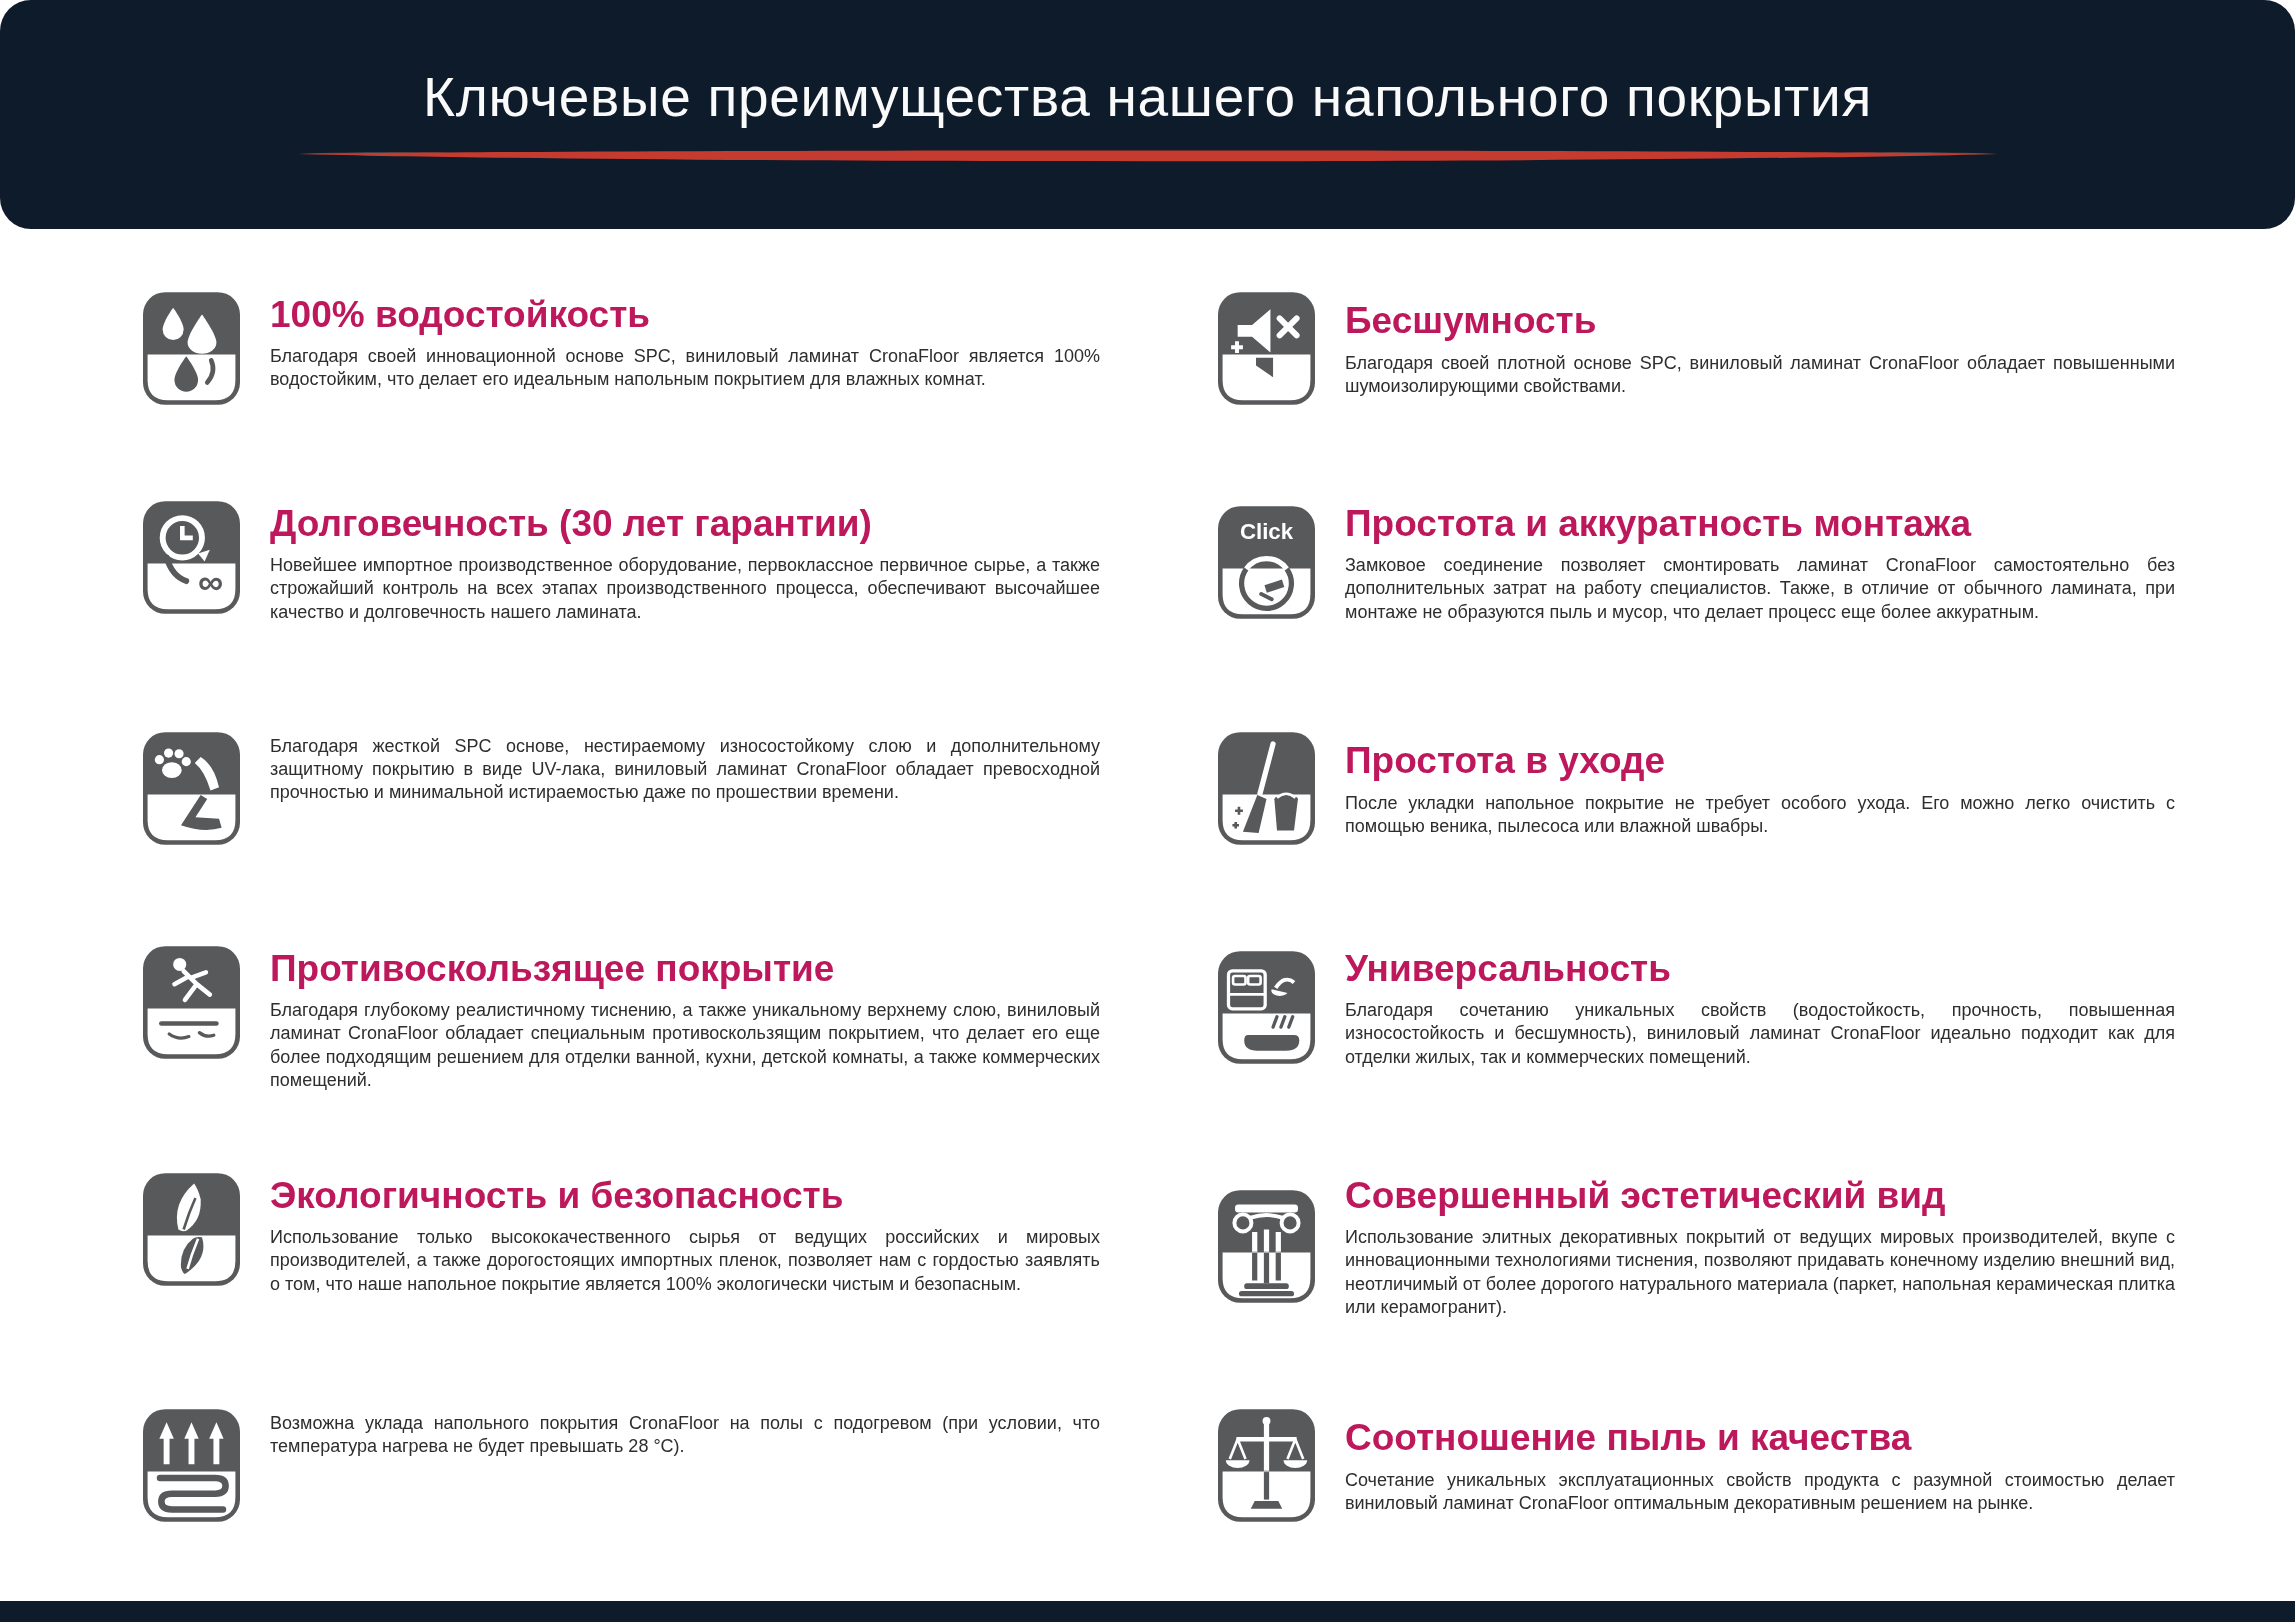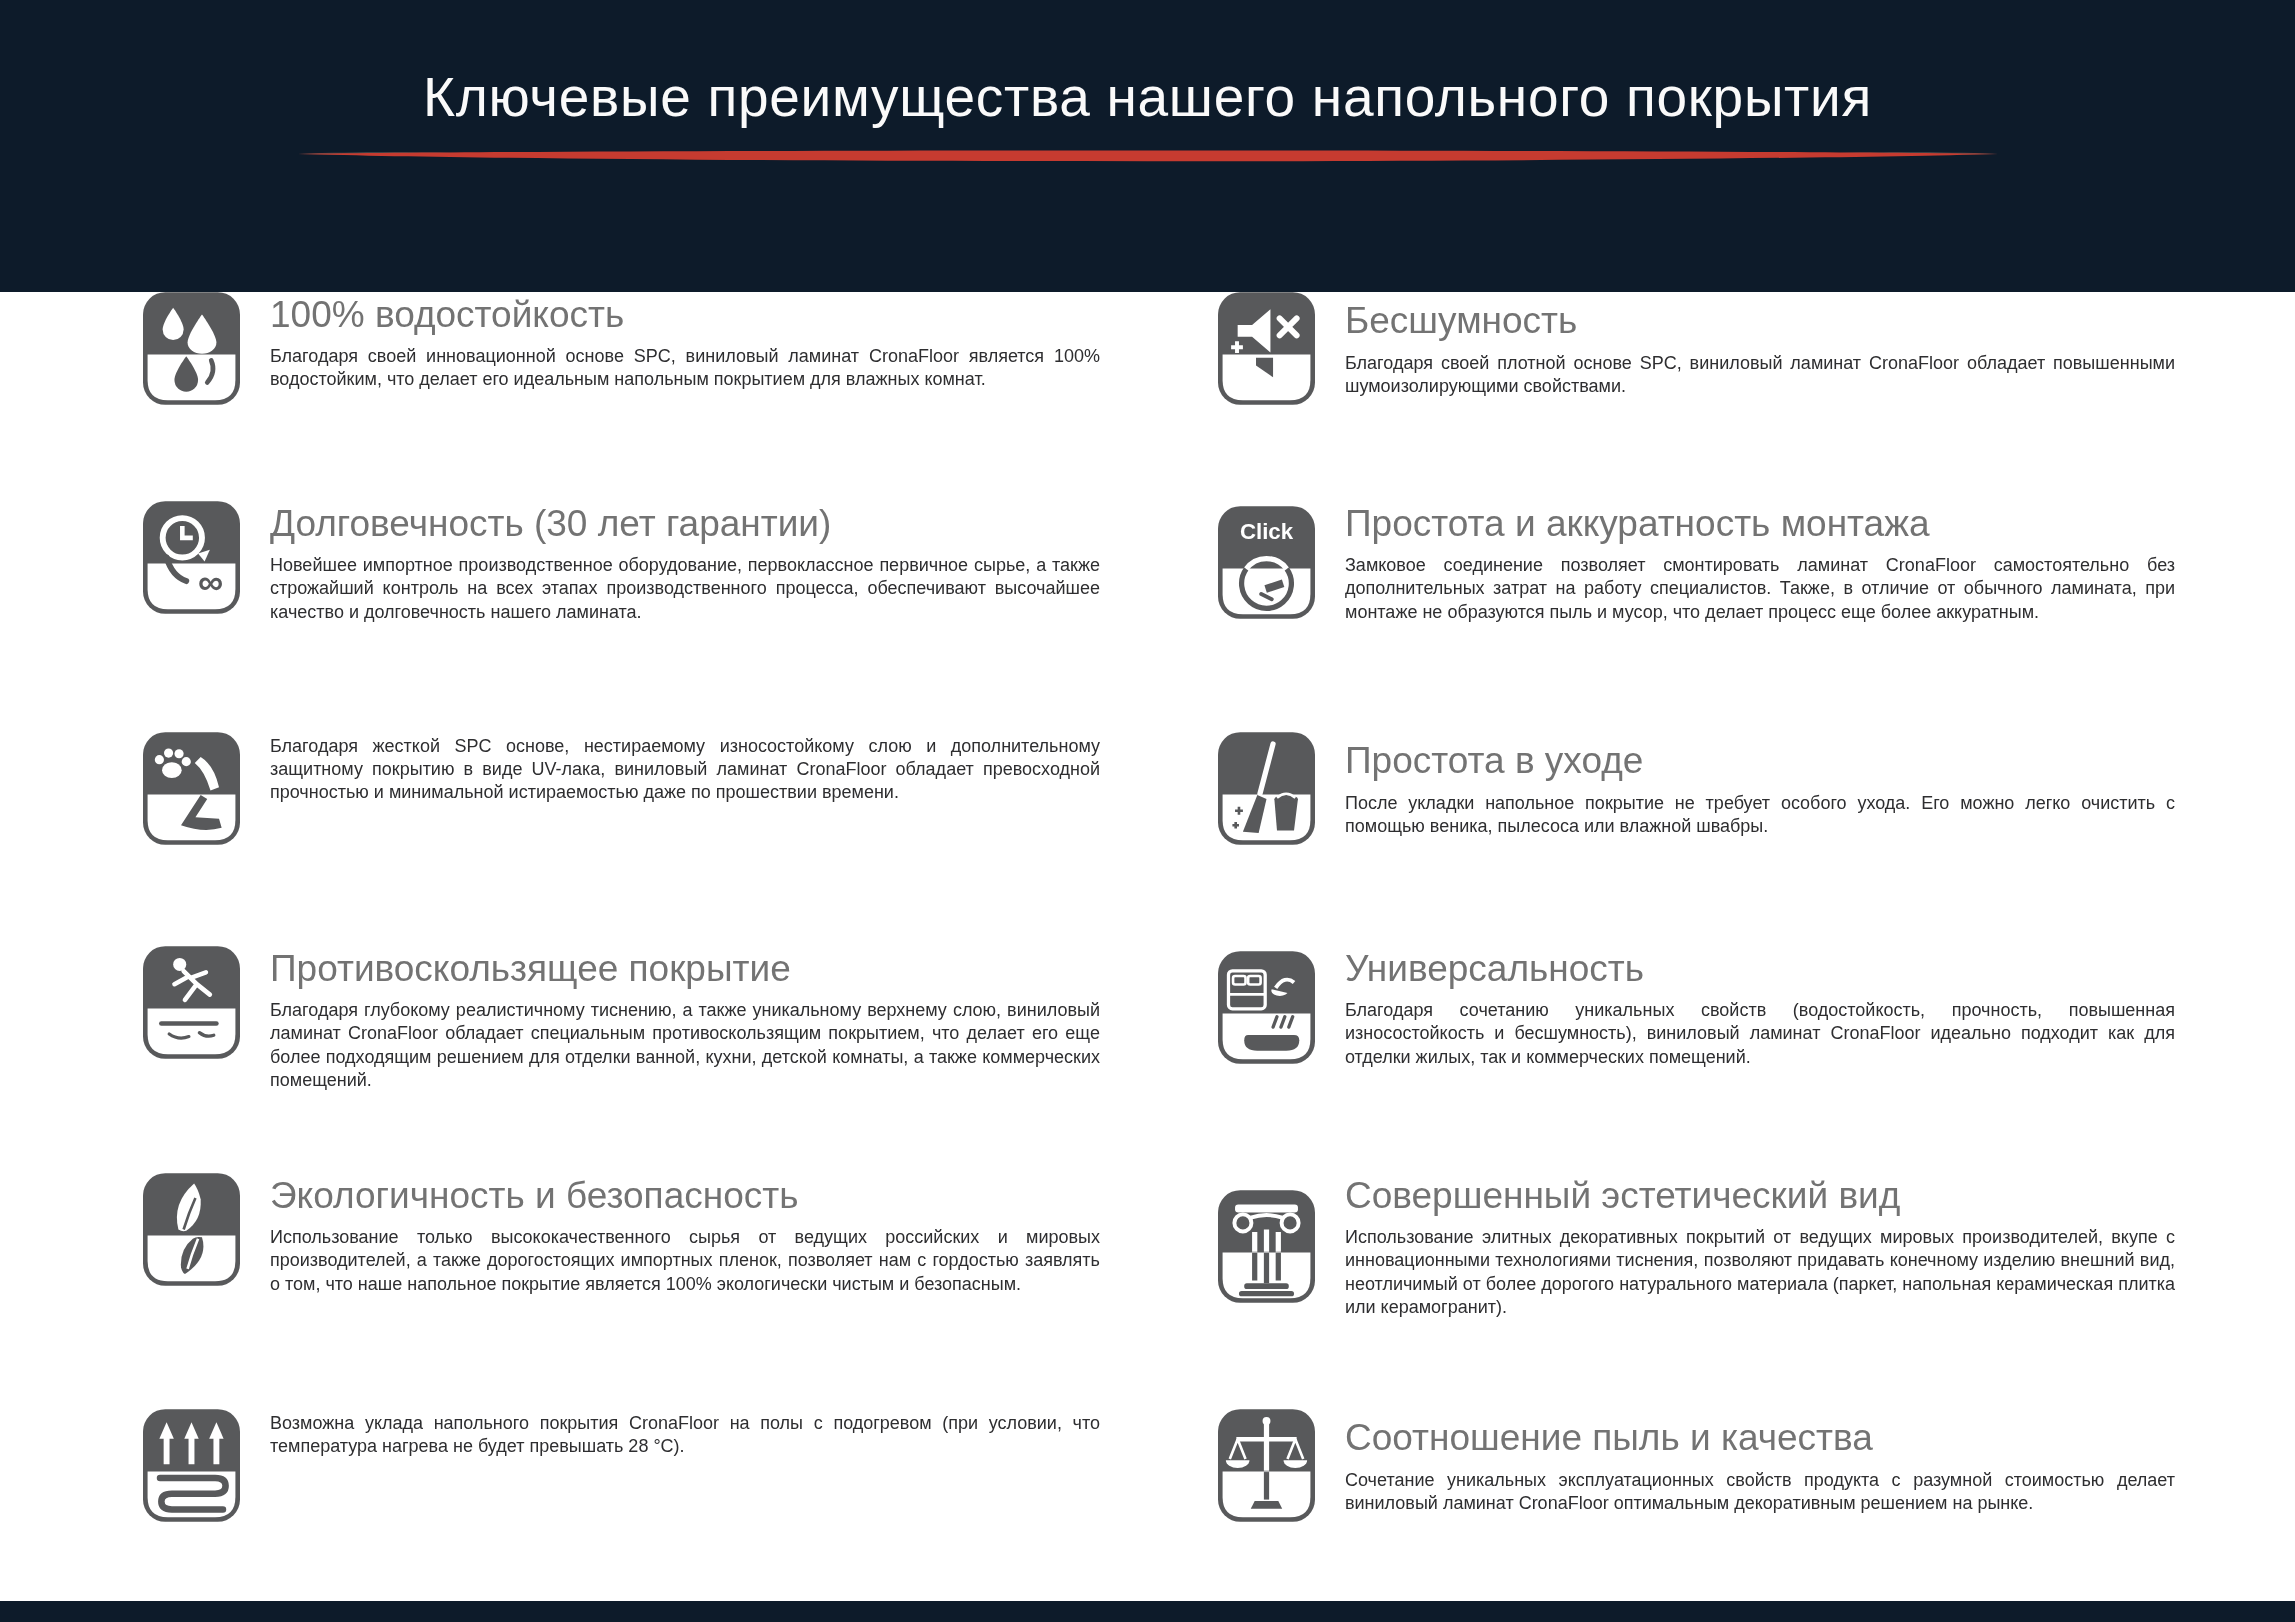--- a/index.html
+++ b/index.html
@@ -1,26 +1,26 @@
 <!DOCTYPE html>
 <html style="font-size:10.5px"><head>
 <meta charset="utf-8">
 <style>
   html,body{margin:0;padding:0;background:#ffffff;}
   .page{position:relative;width:2295px;height:1623px;background:#ffffff;overflow:hidden;
         font-family:"Liberation Sans",sans-serif;}
-  .header{position:absolute;top:0;left:0;width:2295px;height:292px;background:#0d1b2a;}
+  .header{position:absolute;top:0;left:0;width:2295px;height:229px;background:#0d1b2a;border-radius:31px;}
   .page-title{position:absolute;top:65px;left:0;width:100%;text-align:center;
               color:#fafafa;font-size:55px;font-weight:400;letter-spacing:0.7px;}
   .swoosh{position:absolute;top:148px;left:50%;transform:translateX(-50%);}
   .footer-bar{position:absolute;left:0;bottom:0;width:2295px;height:22px;background:#0d1b2a;}
   .item{position:absolute;display:flex;gap:30px;}
   .tile{width:97px;height:113px;flex:none;}
   .txt{width:830px;padding-top:2.6px;}
-  .item-title{font-size:37px;color:#737373;line-height:1.08;margin:0 0 10.5px 0;font-weight:400;}
+  .item-title{font-size:37px;color:#be185d;line-height:1.08;margin:0 0 10.5px 0;font-weight:700;}
   .item-body{font-size:18px;color:#2e2e30;line-height:1.3;margin:0;
              text-align:justify;text-align-last:left;}
   .col-l{left:143px;} .col-r{left:1218px;align-items:center;}
   .row0{top:292px;} .row1{top:501px;} .row2{top:732px;}
   .row3{top:946px;} .row4{top:1173px;} .row5{top:1409px;}
 </style>
 </head>
 <body>
 
 <div class="page">

